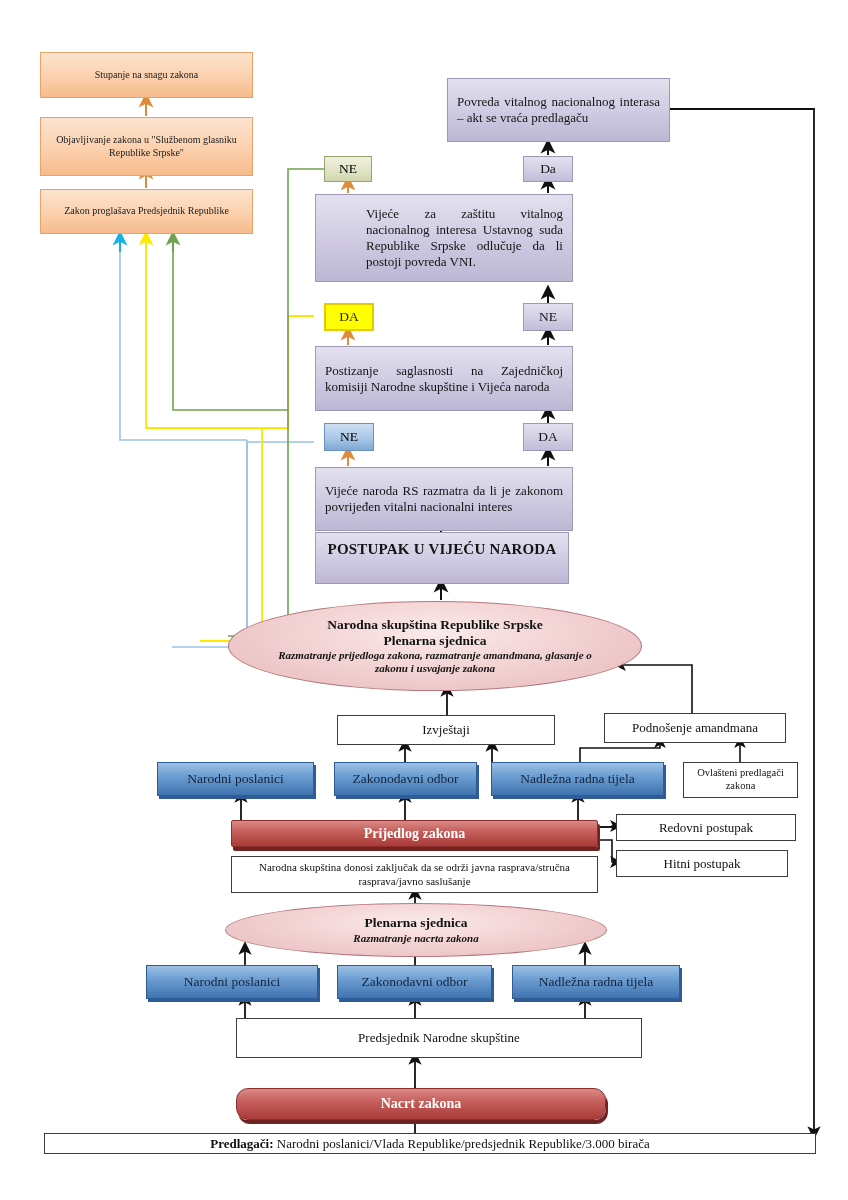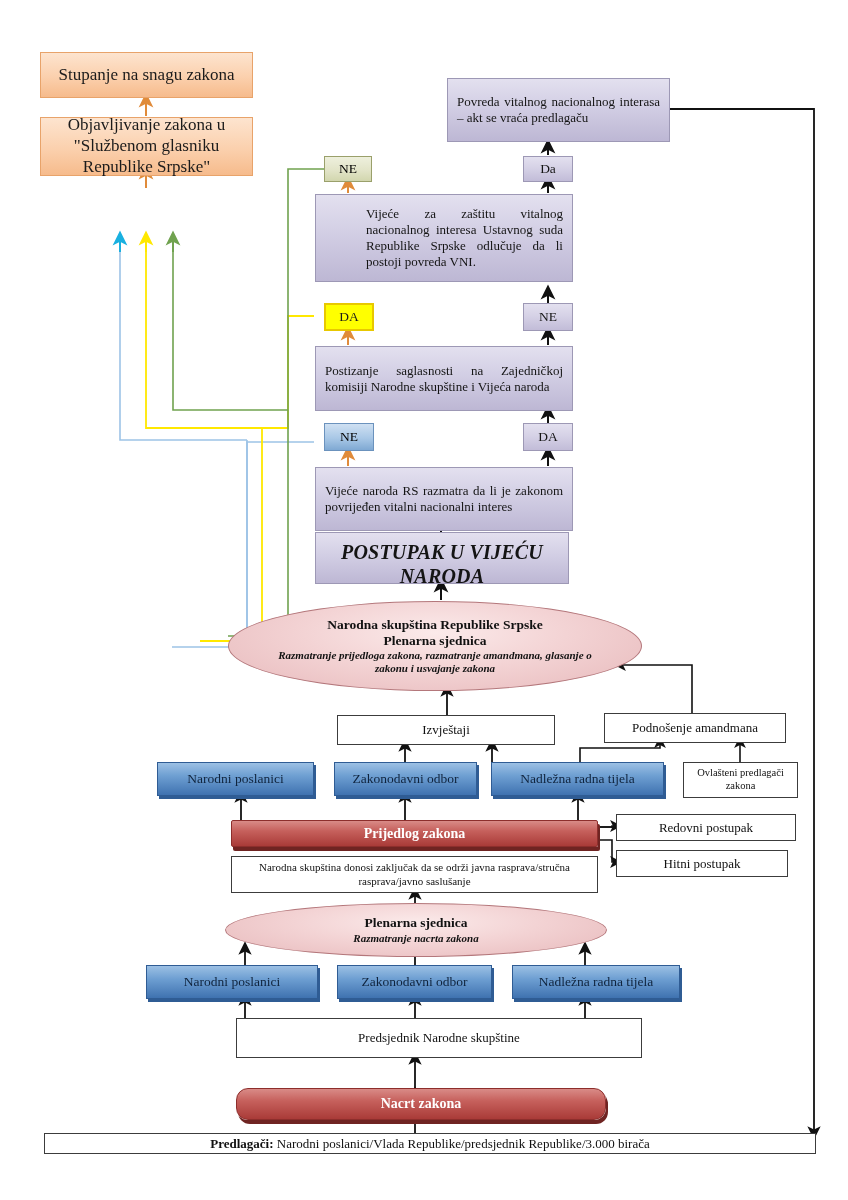--- a/index.html
+++ b/index.html
@@ -5,30 +5,30 @@
   html,body{margin:0;padding:0;background:#ffffff;}
   body{font-family:"Liberation Serif", serif;}
   #stage{position:relative;width:848px;height:1200px;overflow:hidden;background:#fff;}
   .node{position:absolute;box-sizing:border-box;display:flex;align-items:center;justify-content:center;text-align:center;}
   .node .txt{display:block;width:100%;padding:0 6px;line-height:1.22;}
 
   
   .orange{
     background:linear-gradient(180deg,#fde4cf 0%,#fbd0ad 55%,#f6bb8c 100%);
     border:1px solid #e8a36a;
-    font-size:17px;color:#1b1b1b;
+    font-size:10px;color:#1b1b1b;
   }
   
   .lav{
     background:linear-gradient(180deg,#e3e0ef 0%,#d2cee4 45%,#bdb7d4 100%);
     border:1px solid #9d98b5;
     font-size:13px;color:#141414;
   }
   .lav.just .txt{text-align:justify;text-align-last:left;padding:0 9px;}
-  .lav.bold{font-weight:bold;font-size:20px;letter-spacing:.2px;font-style:italic;}
+  .lav.bold{font-weight:bold;font-size:15px;letter-spacing:.2px;}
   
   .chip{font-size:13.5px;}
   .chip-green{background:linear-gradient(180deg,#eef0dd 0%,#e2e4c8 55%,#d2d6ae 100%);border:1px solid #9aa06b;}
   .chip-yellow{background:#ffff00;border:2px solid #e8c800;color:#1b1b1b;}
   .chip-blue{background:linear-gradient(180deg,#cfe0f2 0%,#a8c7e6 55%,#7fa9d3 100%);border:1px solid #6b92bd;}
   .chip-lav{background:linear-gradient(180deg,#e3e0ef 0%,#d4d0e5 50%,#c2bcd8 100%);border:1px solid #9d98b5;}
 
   
   .blue{
     background:linear-gradient(180deg,#9cc0e4 0%,#6e9fd2 40%,#3f72b0 100%);
@@ -166,20 +166,23 @@
   </svg>
 
   <div class="node orange" style="left:40px;top:52px;width:213px;height:46px;">
     <span class="txt">Stupanje na snagu zakona</span>
   </div>
 
   <div class="node orange" style="left:40px;top:117px;width:213px;height:59px;">
     <span class="txt">Objavljivanje zakona u "Službenom glasniku Republike Srpske"</span>
   </div>
 
+  <div class="node orange" style="left:40px;top:189px;width:213px;height:45px;">
+    <span class="txt">Zakon proglašava Predsjednik Republike</span>
+  </div>
 
   <div class="node lav just" style="left:447px;top:78px;width:223px;height:64px;">
     <span class="txt">Povreda vitalnog nacionalnog interasa – akt se vraća predlagaču</span>
   </div>
 
   <div class="node lav chip chip-lav" style="left:523px;top:156px;width:50px;height:26px;">
     <span class="txt">Da</span>
   </div>
 
   <div class="node chip chip-green" style="left:324px;top:156px;width:48px;height:26px;">

